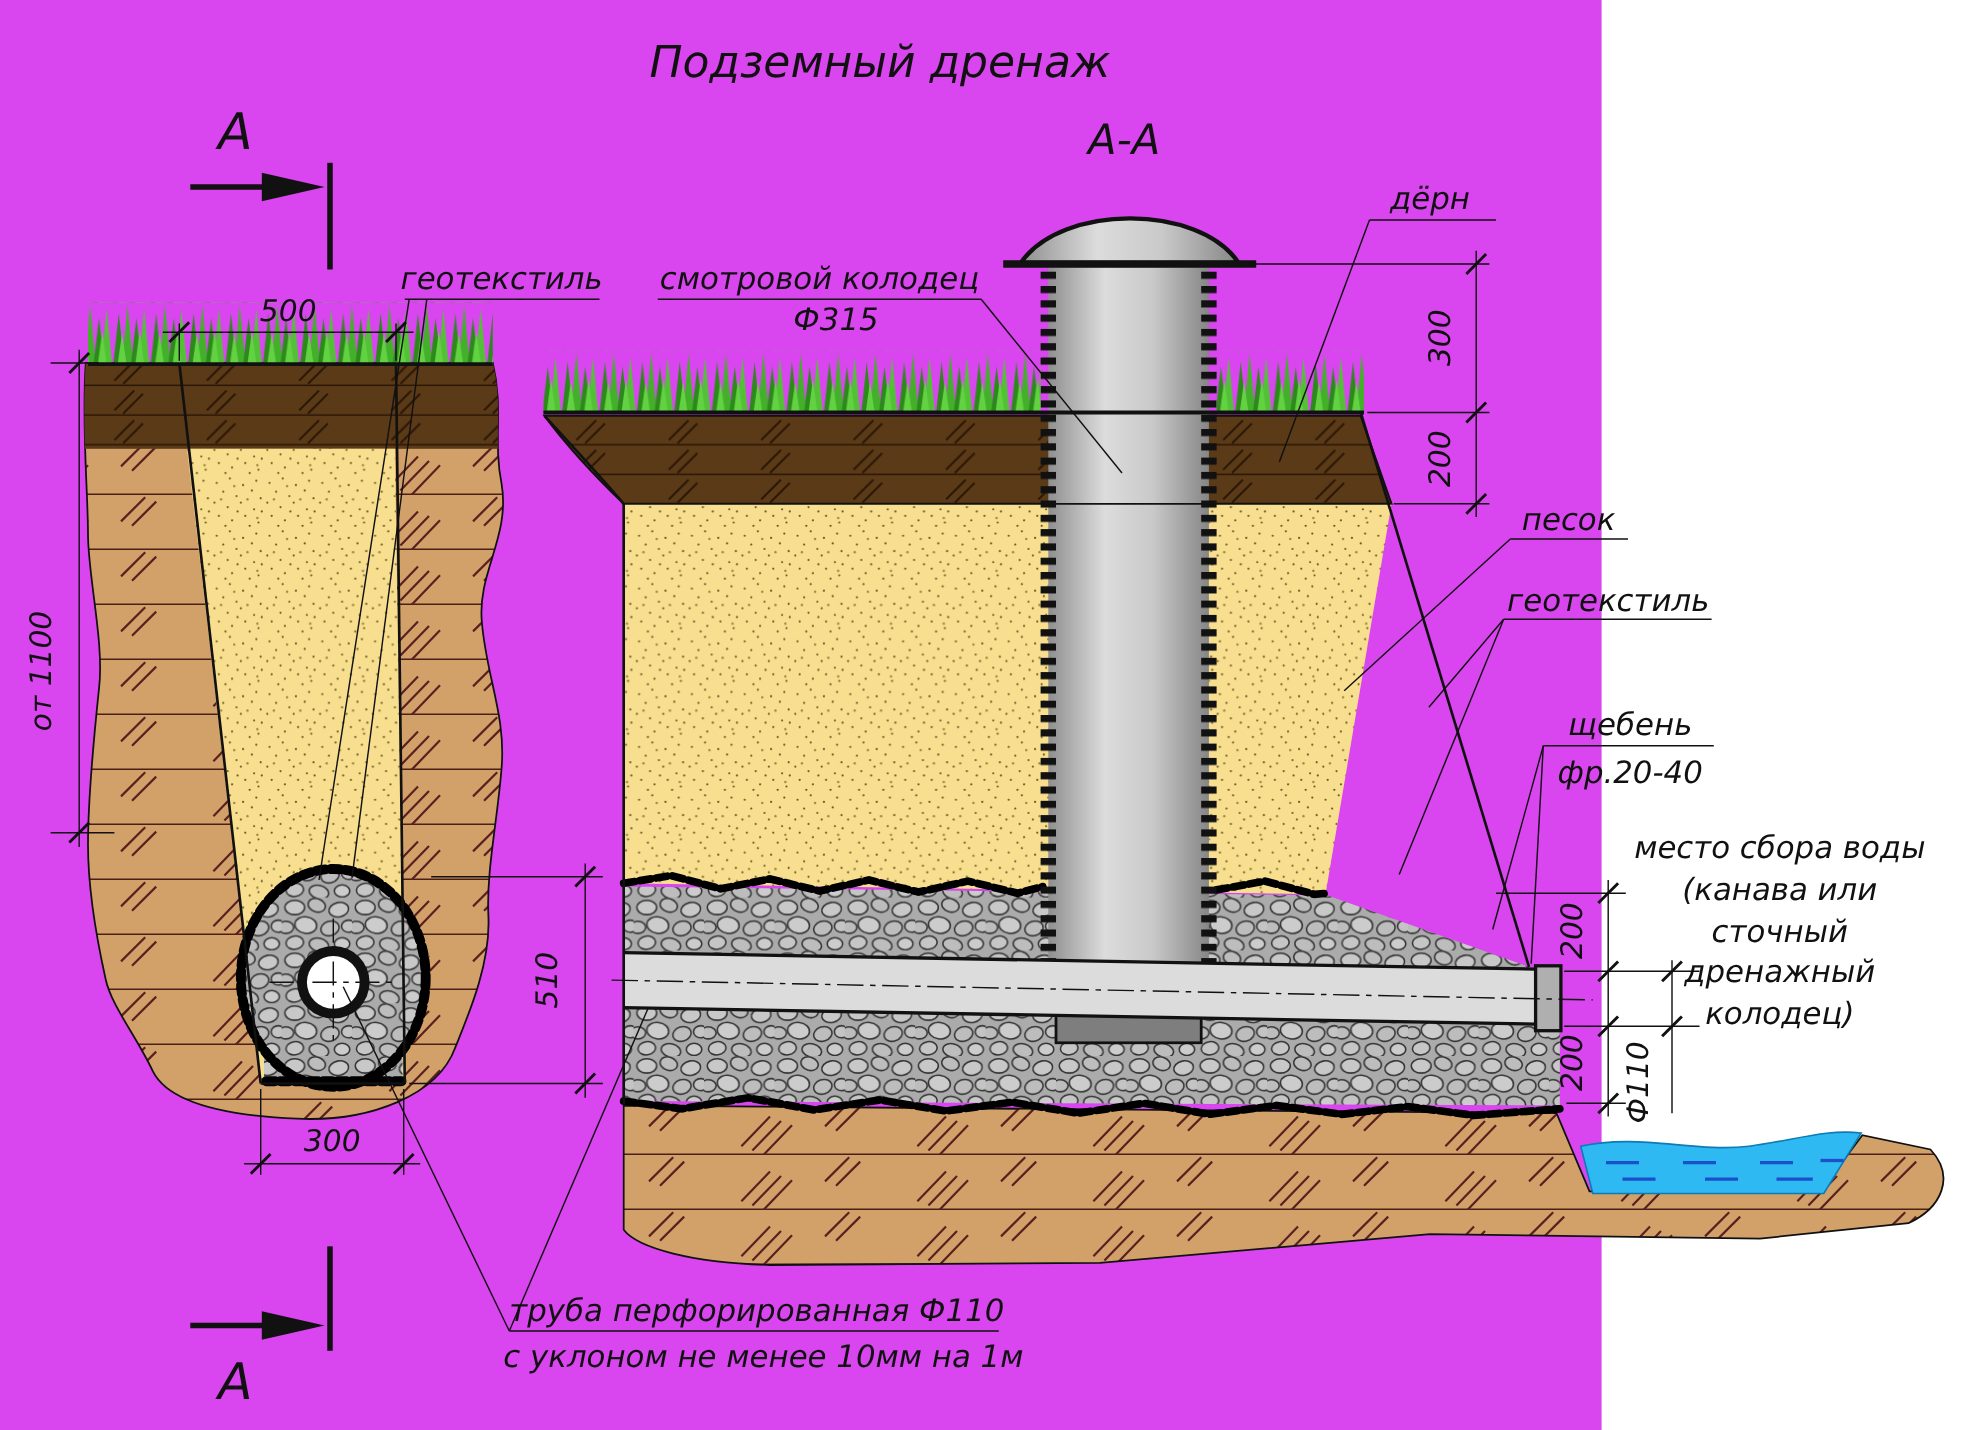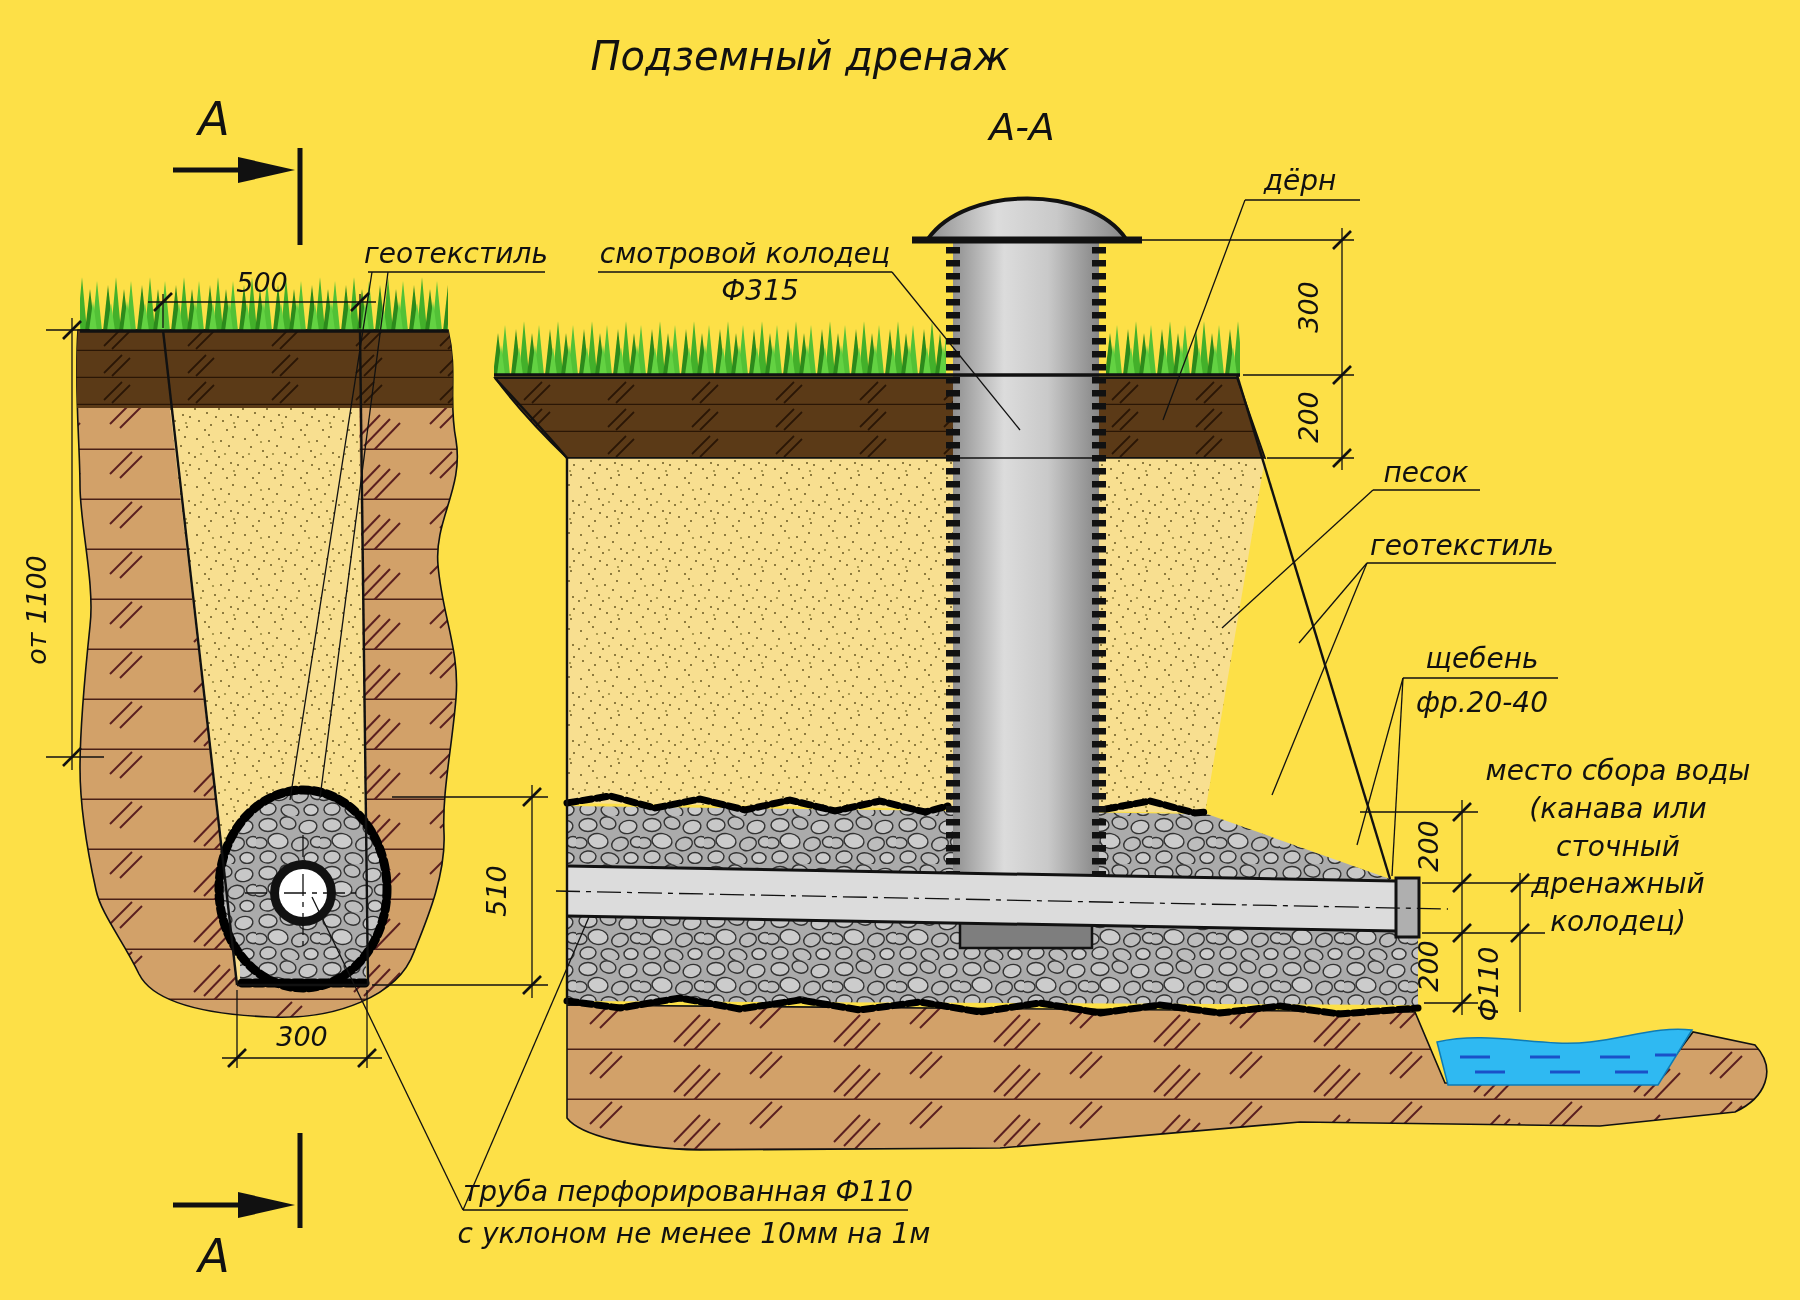--- a/index.html
+++ b/index.html
@@ -1,16 +1,16 @@
 <!DOCTYPE html>
 <html><head>
 <meta charset="utf-8">
 <style>
   html,body{margin:0;padding:0;background:#ffffff;}
-  .stage{width:1800px;height:1300px;position:relative;background:#fde047;}
+  .stage{width:1456px;height:1300px;position:relative;background:#d946ef;}
   svg{display:block;}
   .lbl{font:italic 28px "DejaVu Sans", sans-serif;fill:#111;}
   .dim{font:italic 27px "DejaVu Sans", sans-serif;fill:#111;}
   .ttl{font:italic 40px "DejaVu Sans", sans-serif;fill:#111;}
   .sec{font:italic 38px "DejaVu Sans", sans-serif;fill:#111;}
   .mk {font:italic 46px "DejaVu Sans", sans-serif;fill:#111;}
   .thin{stroke:#111;stroke-width:1.3;fill:none;}
   .edge{stroke:#111;stroke-width:2.4;fill:none;}
   .tick{stroke:#111;stroke-width:2.6;}
   .geotex{stroke:#000;fill:none;stroke-linecap:round;}

